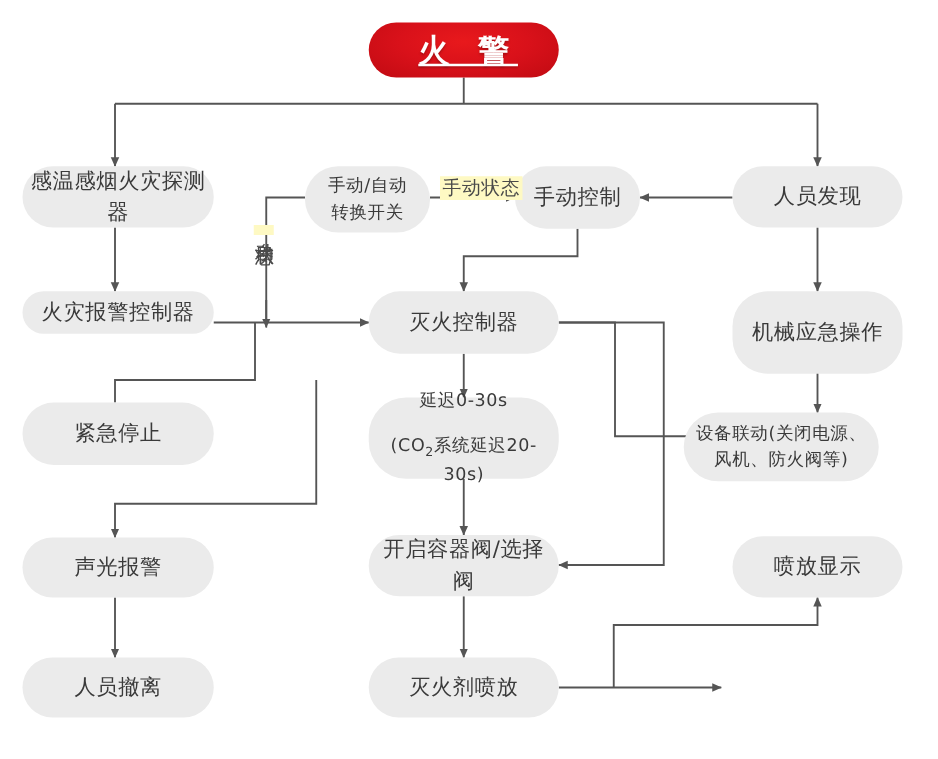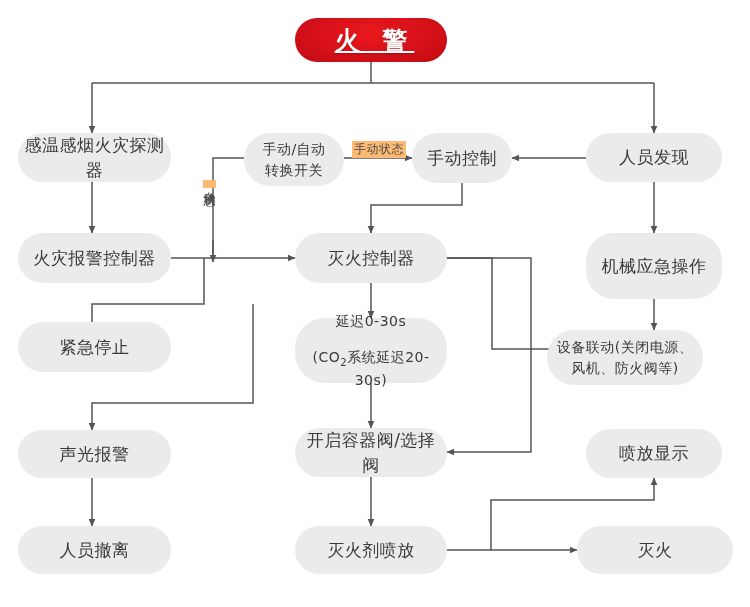--- a/index.html
+++ b/index.html
@@ -61,25 +61,25 @@
     font-size: 25px;
     font-weight: 700;
     letter-spacing: 7px;
     text-indent: 7px;
     text-shadow: 0 1px 2px rgba(0,0,0,0.25);
     z-index: 4;
     text-decoration: underline;
   }
   .edge-label {
     position: absolute;
-    font-size: 12px;
+    font-size: 15px;
     color: #4a4a4a;
     letter-spacing: 0.5px;
     z-index: 5;
-    background: #fdba74;
+    background: #fef9c3;
     padding: 0 2px;
     white-space: nowrap;
   }
   .edge-label.vertical {
     writing-mode: vertical-rl;
     text-orientation: upright;
     line-height: 1.05;
     letter-spacing: 1px;
     padding: 2px 0;
   }
@@ -162,21 +162,21 @@
   </div>
 
   <div class="node" style="left:412px; top:133px; width:100px; height:50px;">
     <span class="txt">手动控制</span>
   </div>
 
   <div class="node" style="left:586px; top:133px; width:136px; height:49px;">
     <span class="txt">人员发现</span>
   </div>
 
-  <div class="node" style="left:18px; top:233px; width:153px; height:50px;">
+  <div class="node" style="left:18px; top:233px; width:153px; height:34px;">
     <span class="txt">火灾报警控制器</span>
   </div>
 
   <div class="node" style="left:295px; top:233px; width:152px; height:50px;">
     <span class="txt">灭火控制器</span>
   </div>
 
   <div class="node" style="left:586px; top:233px; width:136px; height:66px;">
     <span class="txt">机械应急操作</span>
   </div>
@@ -208,23 +208,20 @@
   </div>
 
   <div class="node" style="left:18px; top:526px; width:153px; height:48px;">
     <span class="txt">人员撤离</span>
   </div>
 
   <div class="node" style="left:295px; top:526px; width:152px; height:48px;">
     <span class="txt">灭火剂喷放</span>
   </div>
 
-  <div class="node" style="left:577px; top:526px; width:156px; height:48px;">
-    <span class="txt">灭火</span>
-  </div>
 
   <div class="edge-label" style="left:352px; top:141px;">
     <span>手动状态</span>
   </div>
 
   <div class="edge-label vertical" style="left:203px; top:180px;">
     <span>自动状态</span>
   </div>
 
 </div>

